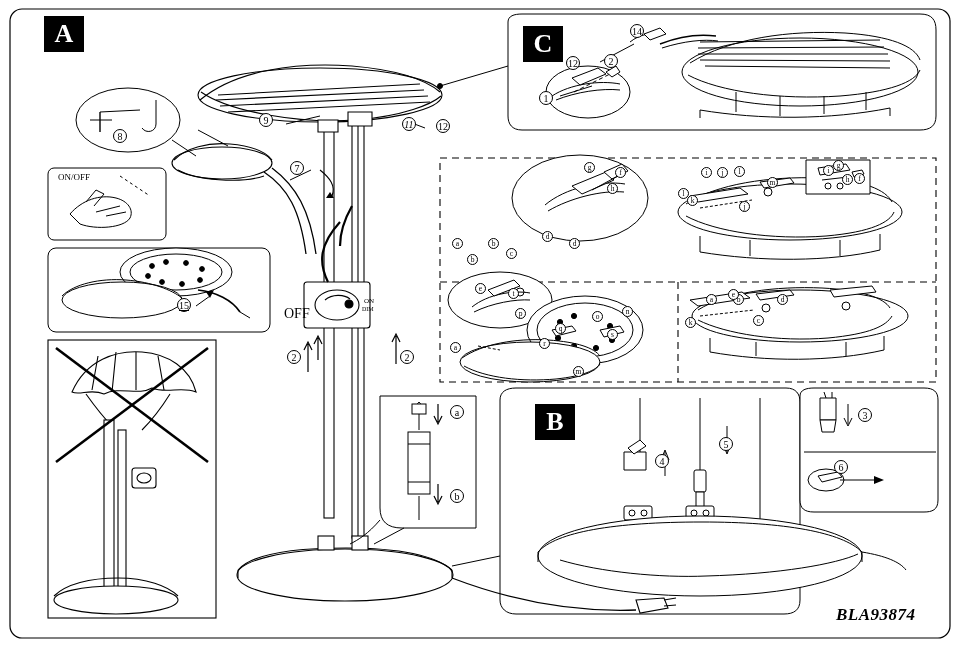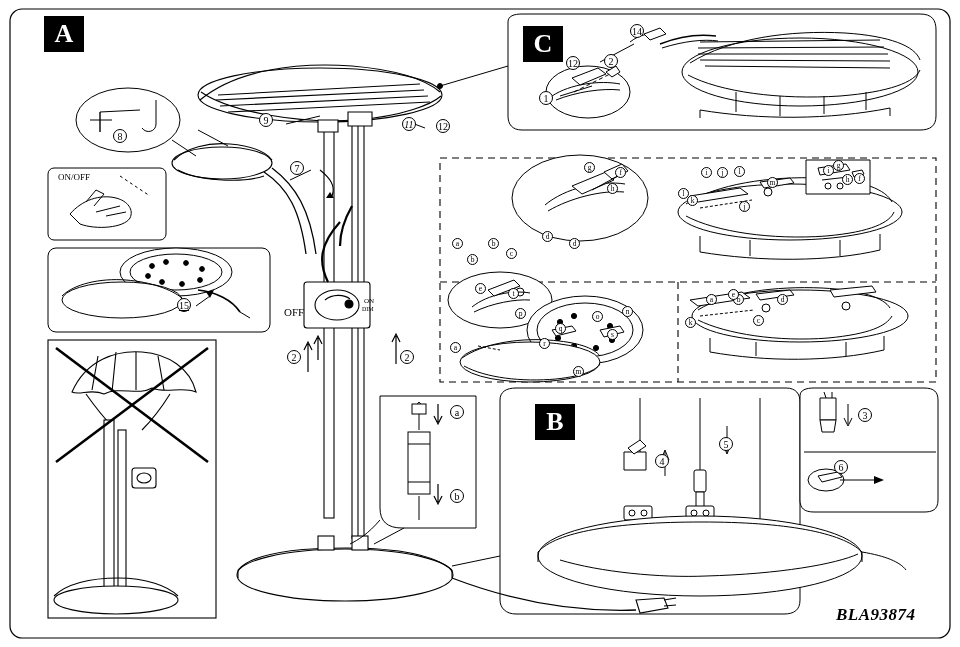--- a/index.html
+++ b/index.html
@@ -371,21 +371,21 @@
     </g>
   </svg>
 
   <div class="label-box" style="left:44px; top:16px; width:38px; height:34px; font-size:26px;">A</div>
   <div class="label-box" style="left:523px; top:26px; width:38px; height:34px; font-size:26px;">C</div>
   <div class="label-box" style="left:535px; top:404px; width:38px; height:34px; font-size:26px;">B</div>
 
   <div class="code-text" style="left:836px; top:605px;font-style:italic;">BLA93874</div>
 
   <div class="txt" style="left:58px; top:172px; font-size:9px;">ON/OFF</div>
-  <div class="txt" style="left:284px; top:306px; font-size:11px;">OFF</div>
+  <div class="txt" style="left:284px; top:306px; font-size:14px;">OFF</div>
   <div class="txt" style="left:364px; top:297px; font-size:7px;">ON</div>
   <div class="txt" style="left:362px; top:306px; font-size:6px;">DIM</div>
 
   <div class="callout" style="left:539px; top:91px;">1</div>
   <div class="callout" style="left:287px; top:350px;">2</div>
   <div class="callout" style="left:400px; top:350px;">2</div>
   <div class="callout" style="left:858px; top:408px;">3</div>
   <div class="callout" style="left:655px; top:454px;">4</div>
   <div class="callout" style="left:719px; top:437px;">5</div>
   <div class="callout" style="left:834px; top:460px;">6</div>

